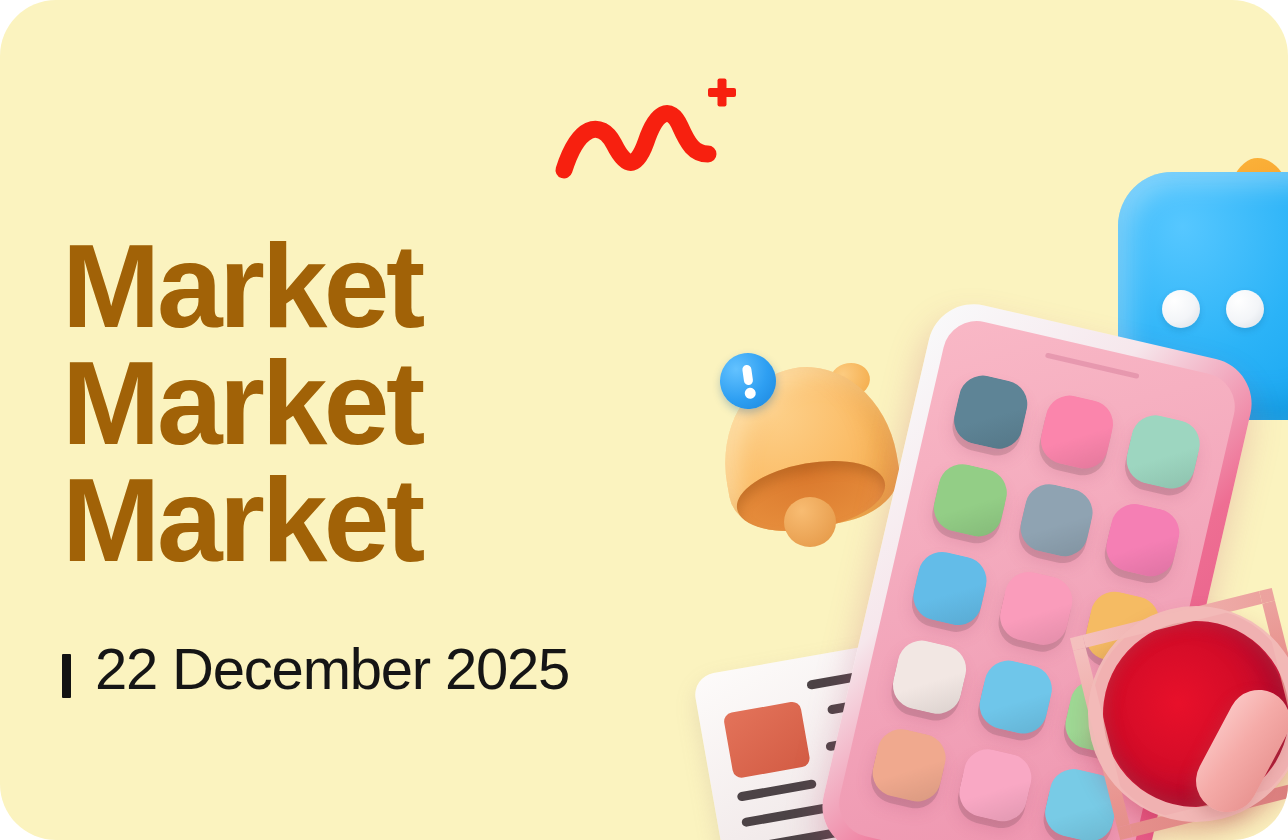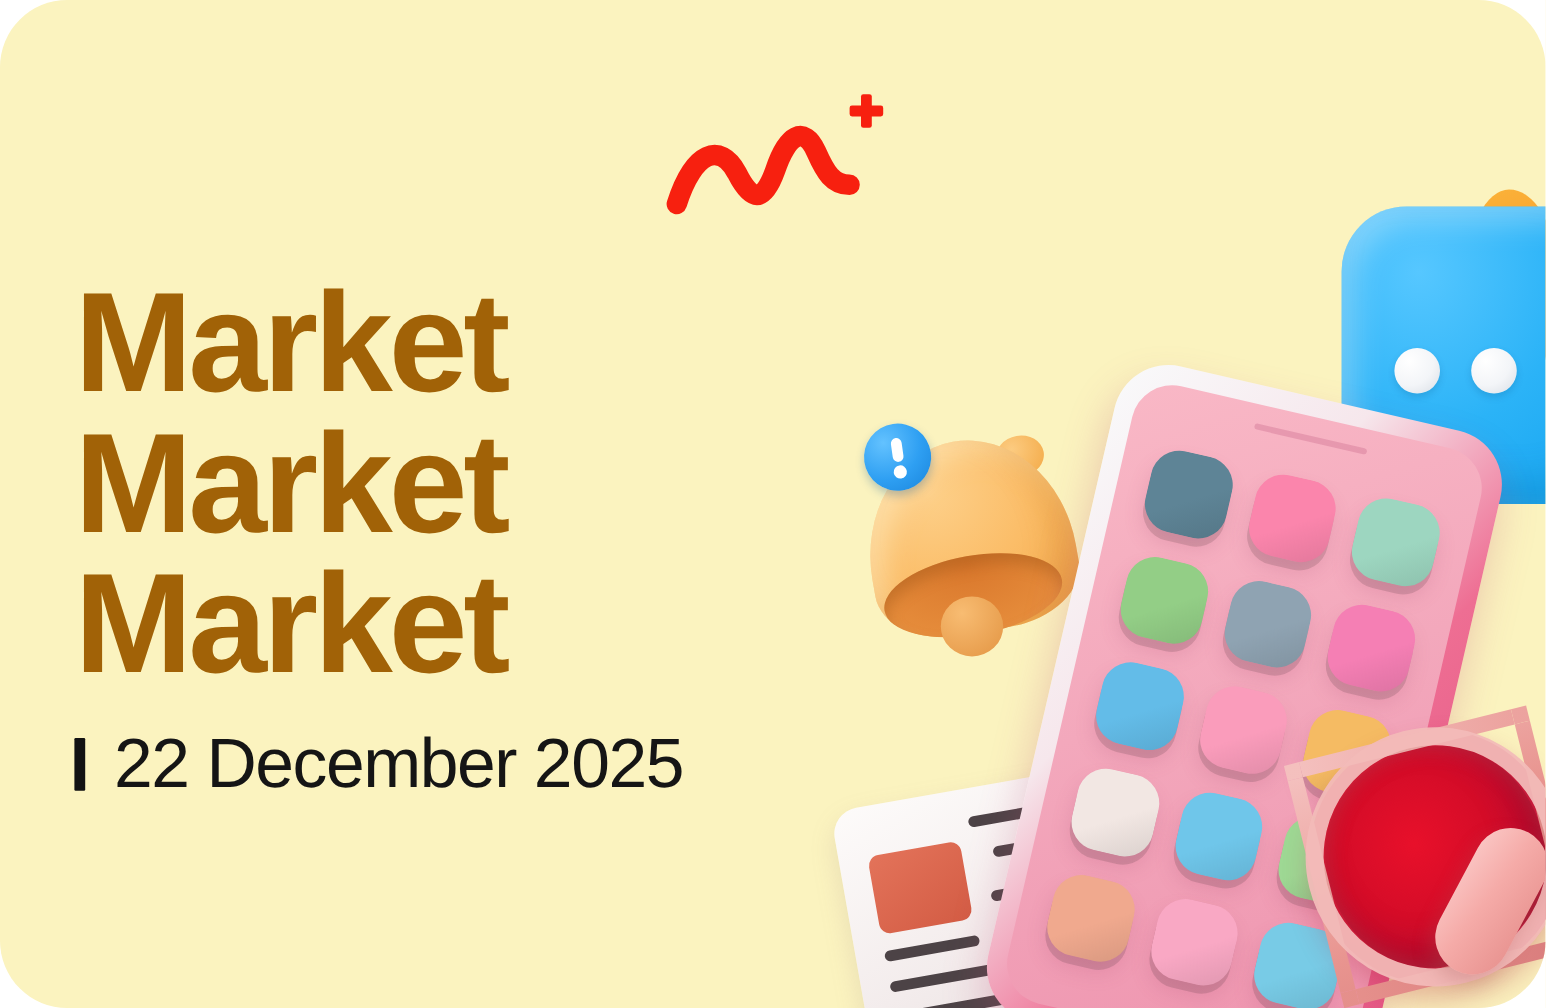--- a/index.html
+++ b/index.html
@@ -48,23 +48,23 @@
     letter-spacing: -3.4px;
     margin: 0;
     z-index: 6;
   }
   .headline .hl-line { display: block; white-space: nowrap; }
 
   
   .date-row {
     position: absolute;
     left: 62px;
-    top: 608px;
+    top: 640px;
     display: flex;
-    align-items: center;
+    align-items: flex-end;
     z-index: 6;
   }
   .date-bar {
     width: 9px;
     height: 44px;
     background: #121212;
     border-radius: 1px;
     margin-right: 24px;
   }
   .date-text {

